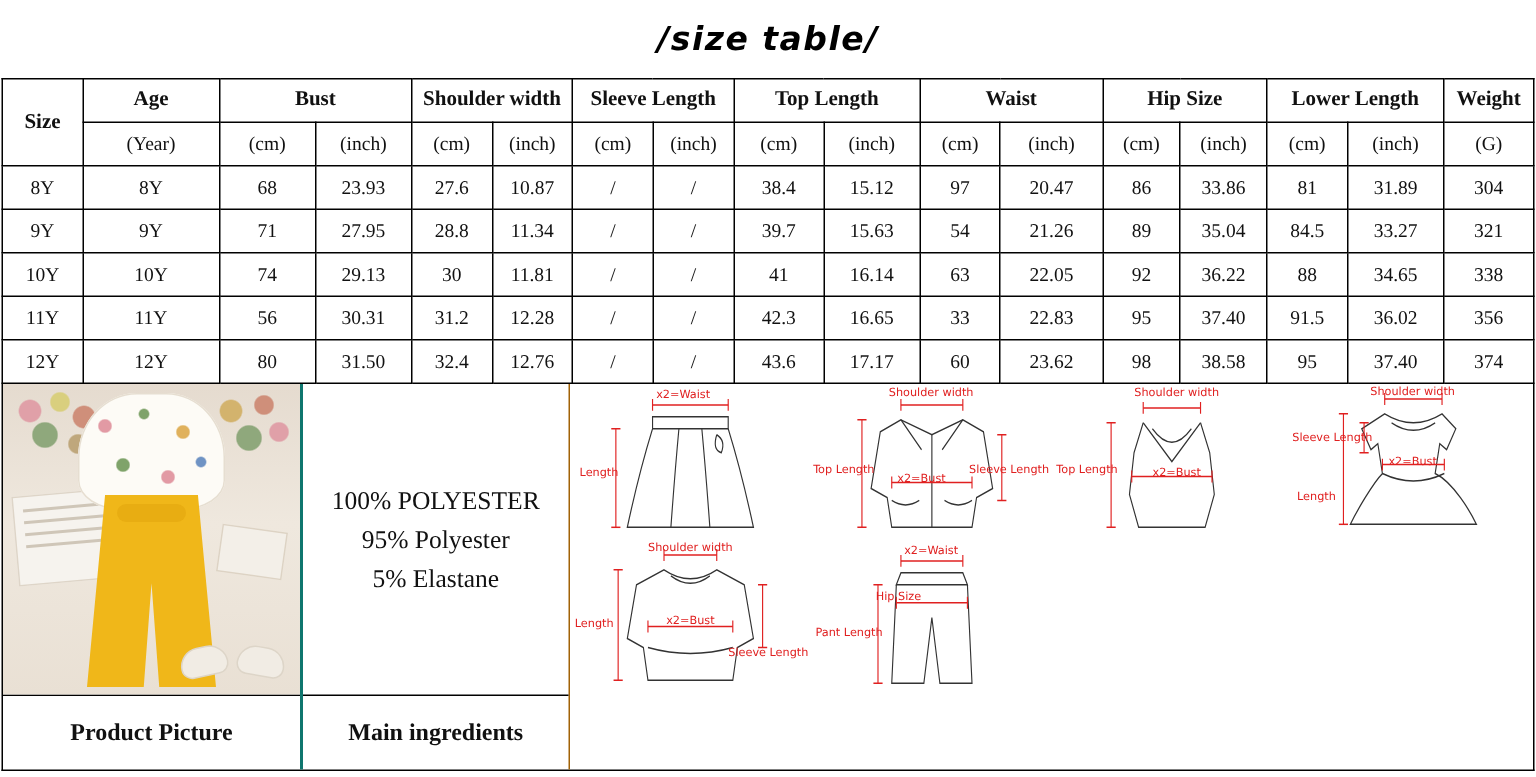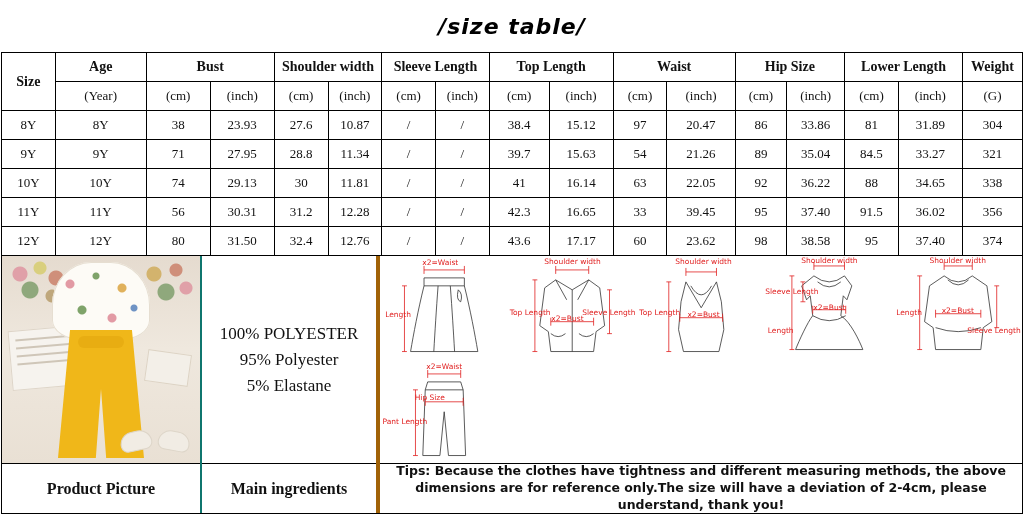--- a/index.html
+++ b/index.html
@@ -54,21 +54,21 @@
   .lower{
     display:flex;
     width:1022px;
     margin-left:1px;
     border-left:1px solid #000;
     border-right:1px solid #000;
     border-bottom:1px solid #000;
     box-sizing:border-box;
   }
   .col-photo{width:200px;border-right:2px solid #0f766e;box-sizing:border-box;}
-  .col-ing{width:178px;border-right:4px solid #a16207;box-sizing:border-box;}
+  .col-ing{width:178px;border-right:1px solid #a16207;box-sizing:border-box;}
   .col-diag{flex:1;box-sizing:border-box;}
 
   .cell-top{height:207px;box-sizing:border-box;position:relative;overflow:hidden;}
   .cell-bot{
     height:50px;border-top:1px solid #000;box-sizing:border-box;
     display:flex;align-items:center;justify-content:center;
     font-weight:bold;font-size:16px;text-align:center;
   }
   .col-diag .cell-bot{
     font-family:"DejaVu Sans", sans-serif;
@@ -154,21 +154,21 @@
     display:flex;flex-direction:column;align-items:center;justify-content:center;
     gap:6px;
     font-size:17px;
   }
   .ingredients div{font-family:"Liberation Serif", serif;}
 
   
   .diagrams{
     width:100%;height:100%;
     display:grid;
-    grid-template-columns:repeat(5,1fr);
+    grid-template-columns:repeat(4,1fr);
     grid-template-rows:repeat(2,1fr);
   }
   .dia{position:relative;}
   .dia svg{position:absolute;left:0;top:0;width:100%;height:100%;}
   .lbl{
     position:absolute;
     font-family:"DejaVu Sans", sans-serif;
     font-size:7.5px;color:#e02020;white-space:nowrap;
   }
 </style>
@@ -230,21 +230,21 @@
         <td>(inch)</td>
         <td>(cm)</td>
         <td>(inch)</td>
         <td>(G)</td>
       </tr>
     </thead>
     <tbody>
       <tr class="data-row">
         <td>8Y</td>
         <td>8Y</td>
-        <td>38</td>
+        <td>68</td>
         <td>23.93</td>
         <td>27.6</td>
         <td>10.87</td>
         <td>/</td>
         <td>/</td>
         <td>38.4</td>
         <td>15.12</td>
         <td>97</td>
         <td>20.47</td>
         <td>86</td>
@@ -296,21 +296,21 @@
         <td>11Y</td>
         <td>56</td>
         <td>30.31</td>
         <td>31.2</td>
         <td>12.28</td>
         <td>/</td>
         <td>/</td>
         <td>42.3</td>
         <td>16.65</td>
         <td>33</td>
-        <td>39.45</td>
+        <td>22.83</td>
         <td>95</td>
         <td>37.40</td>
         <td>91.5</td>
         <td>36.02</td>
         <td>356</td>
       </tr>
       <tr class="data-row">
         <td>12Y</td>
         <td>12Y</td>
         <td>80</td>
@@ -518,17 +518,16 @@
                 <line x1="54" y1="96" x2="62" y2="96"></line>
               </g>
             </svg>
             <div class="lbl" style="left:50%;top:2%;transform:translateX(-50%)">x2=Waist</div>
             <div class="lbl" style="left:27%;top:32%;">Hip Size</div>
             <div class="lbl" style="left:2%;top:56%;">Pant Length</div>
           </div>
 
         </div>
       </div>
-      <div class="cell-bot">Tips: Because the clothes have tightness and different measuring methods, the above dimensions are for reference only.The size will have a deviation of 2-4cm, please understand, thank you!</div>
     </div>
 
   </div>
 </div>
 
 </body></html>

